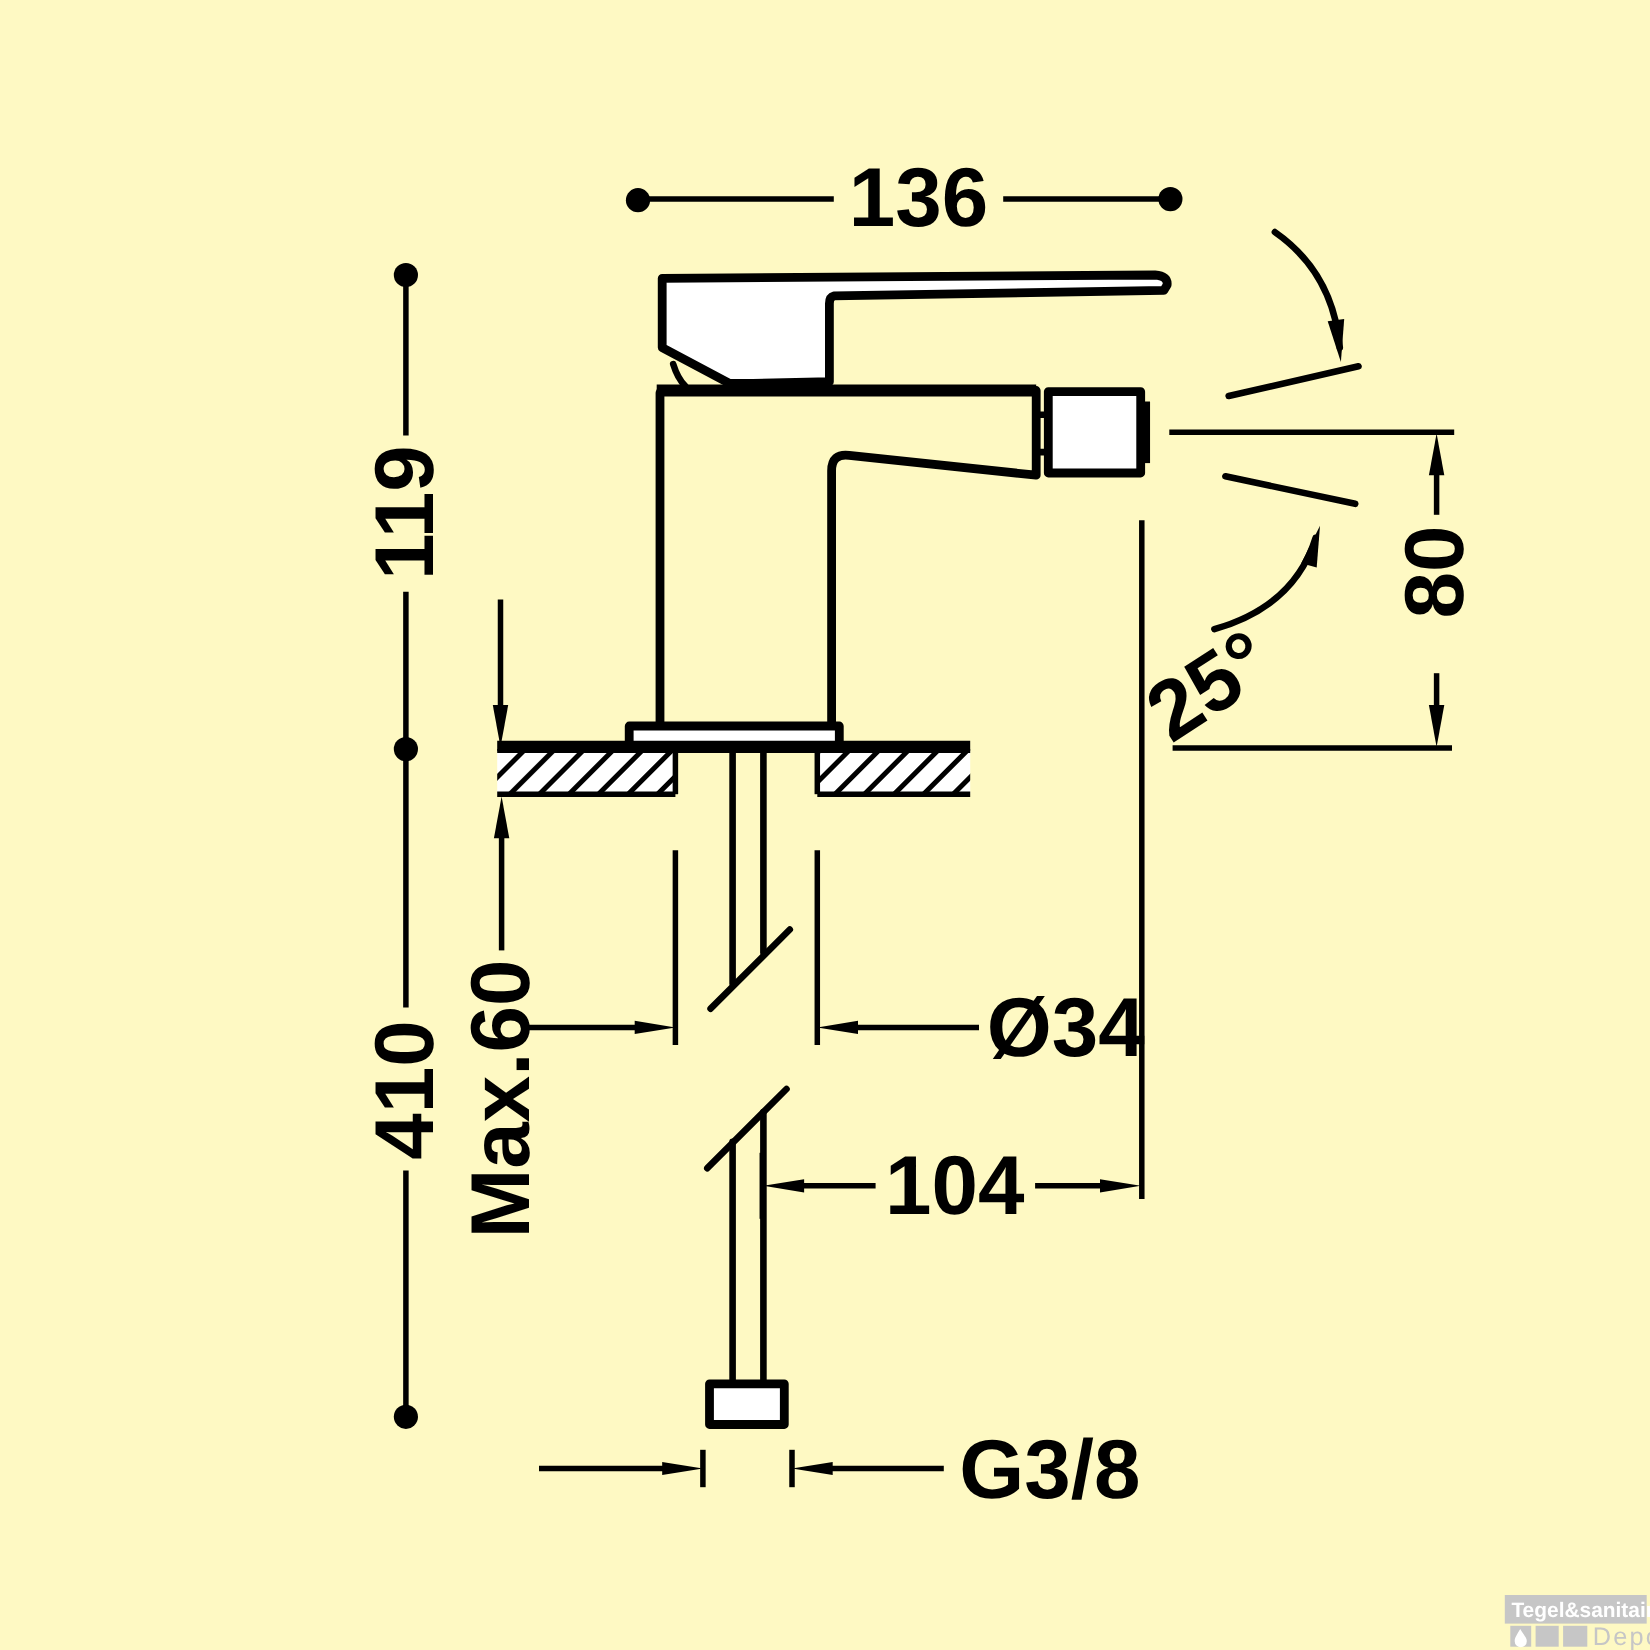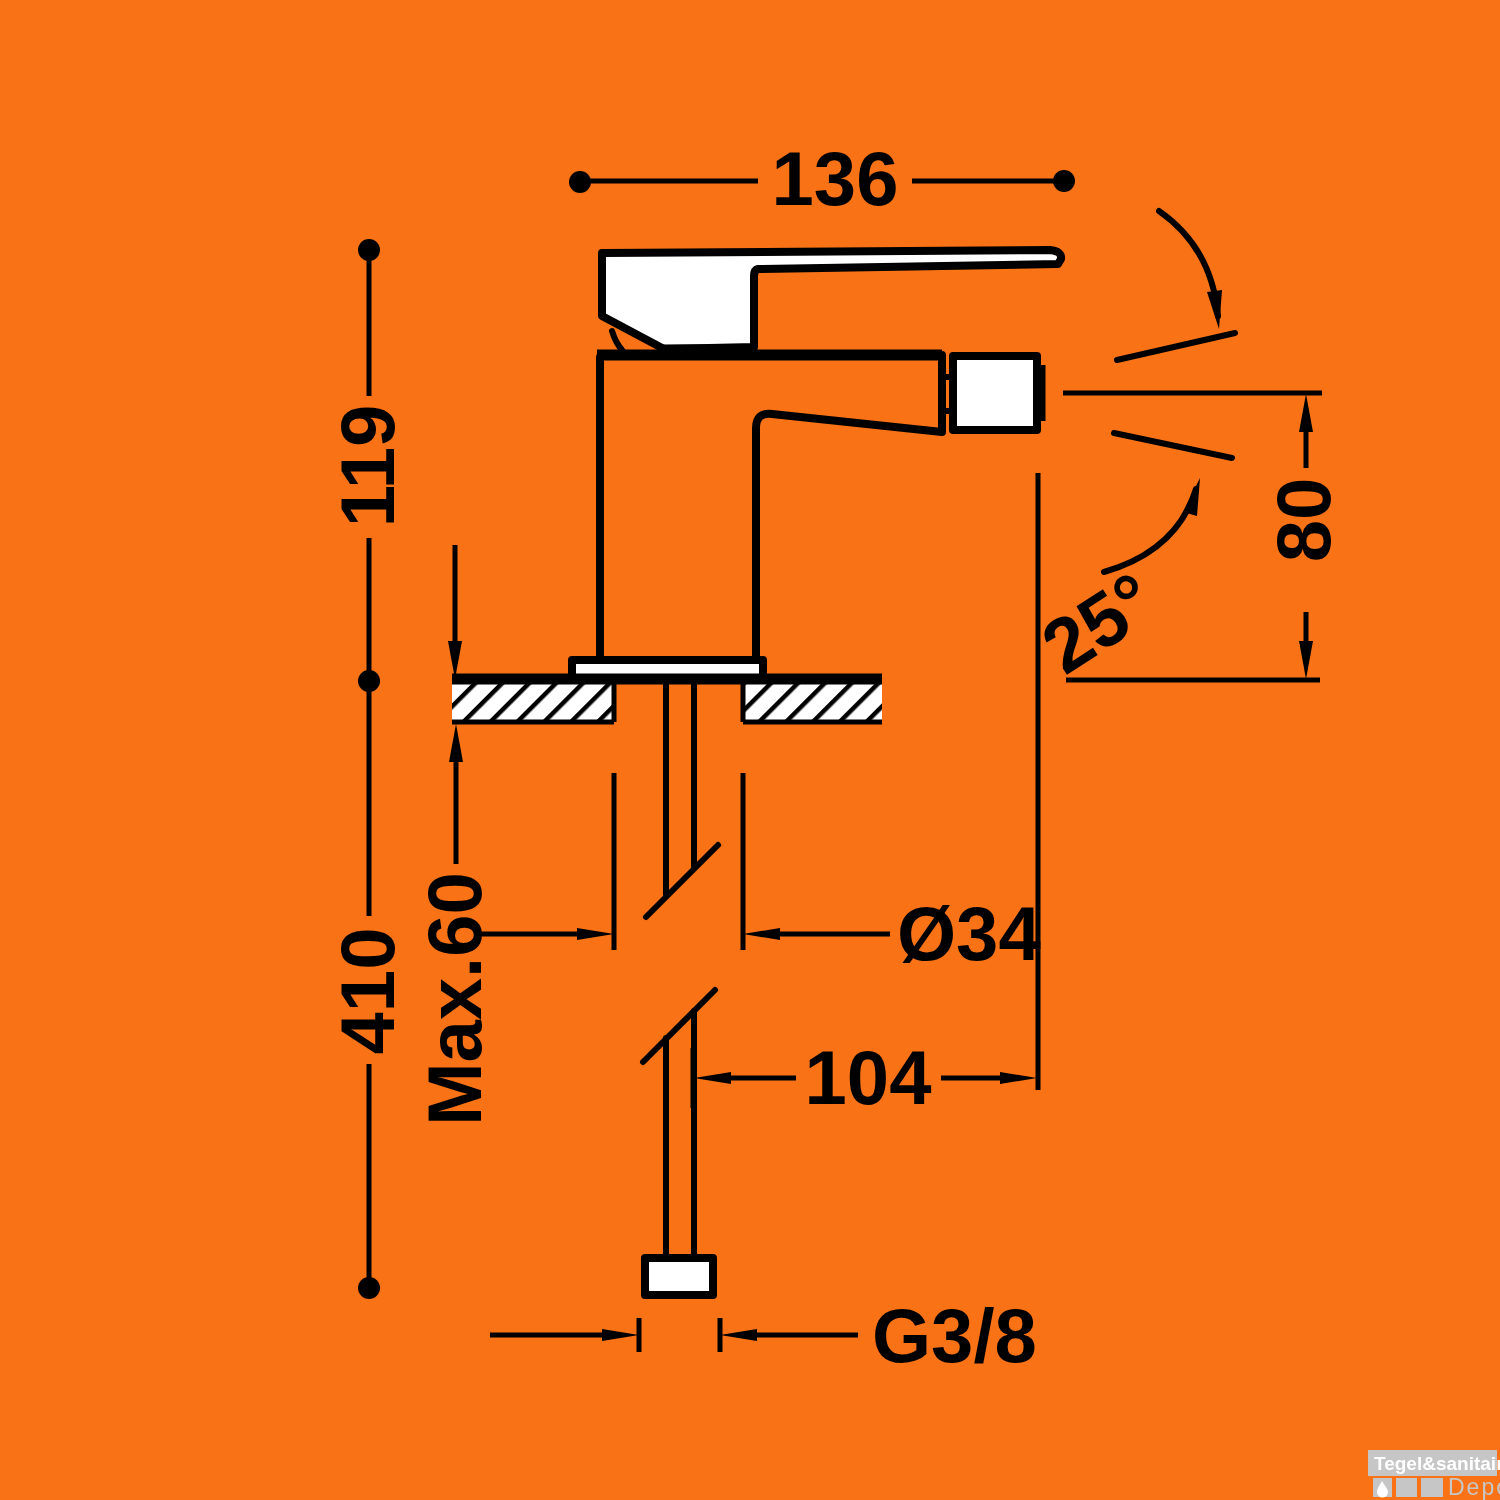--- a/index.html
+++ b/index.html
@@ -1,16 +1,16 @@
 <!DOCTYPE html>
 <html><head>
 <meta charset="utf-8">
 <style>
   html,body{margin:0;padding:0;background:#ffffff;}
-  .canvas{position:relative;width:1500px;height:1500px;background:#f97316;overflow:hidden;}
+  .canvas{position:relative;width:1500px;height:1500px;background:#fef9c3;overflow:hidden;}
   svg{display:block;}
   .outline{fill:none;stroke:#000;stroke-width:8;stroke-linejoin:round;stroke-linecap:round;}
   .outline-fill{fill:#fff;stroke:#000;stroke-width:8;stroke-linejoin:round;}
   .thick{stroke:#000;stroke-width:11;stroke-linecap:butt;}
   .thin{fill:none;stroke:#000;stroke-width:6;stroke-linecap:round;}
   .dimline{fill:none;stroke:#000;stroke-width:5;stroke-linecap:butt;}
   .arrow{fill:#000;stroke:none;}
   .dot{fill:#000;stroke:none;}
   text.dim{font-family:"Liberation Sans",sans-serif;font-weight:bold;font-size:76px;fill:#000;}
   text.wm-brand{font-family:"Liberation Sans",sans-serif;font-weight:bold;font-size:19px;}

